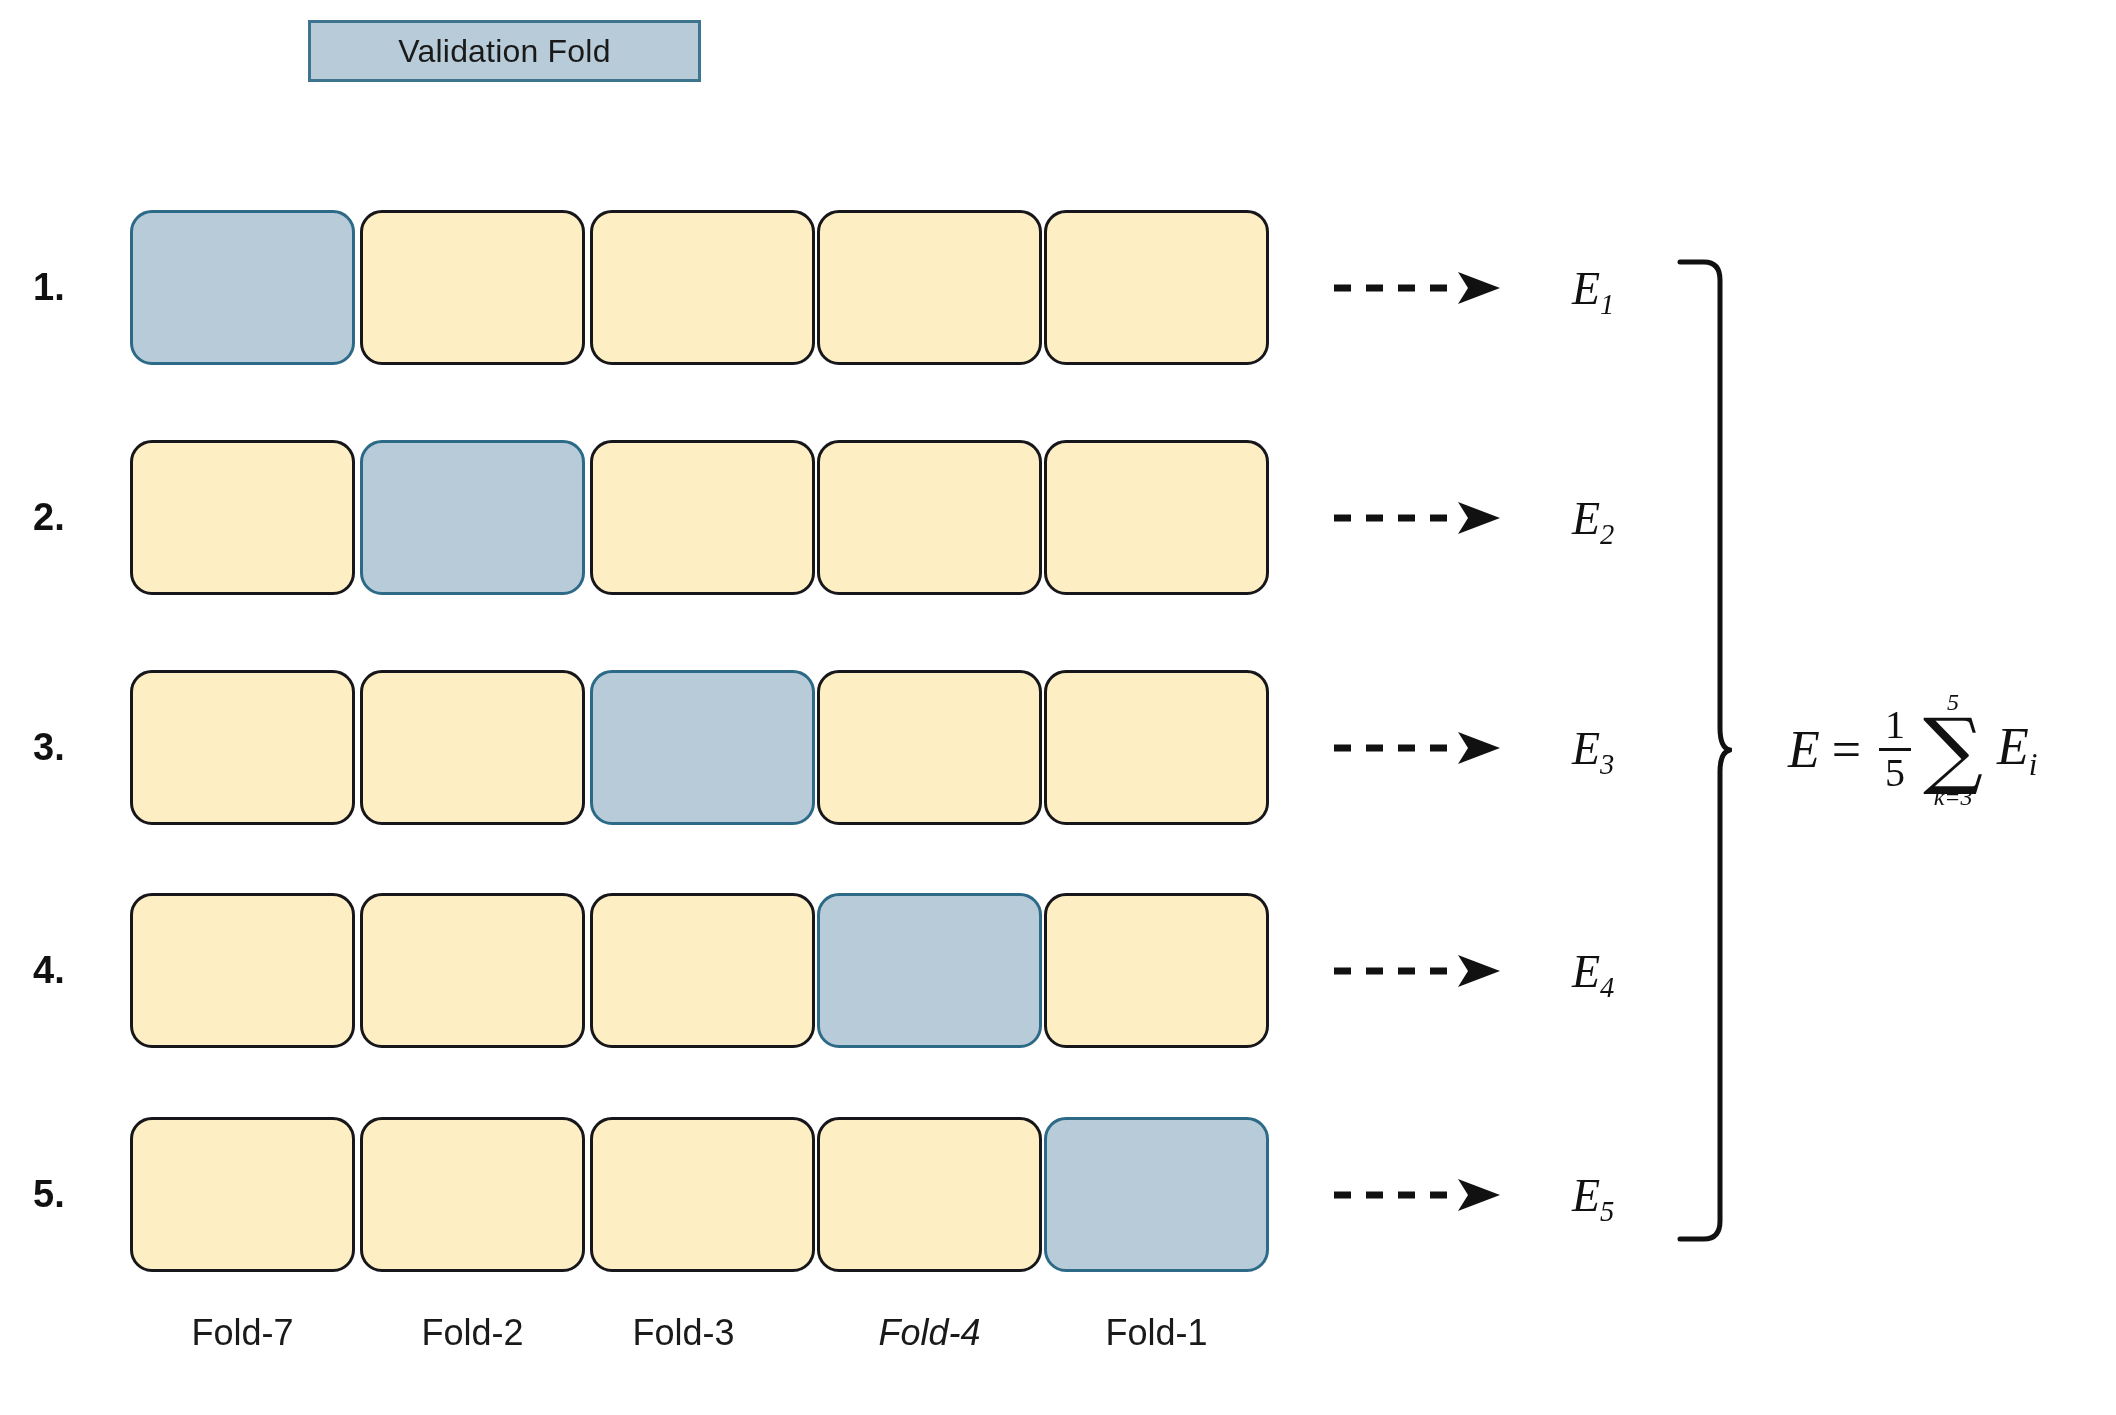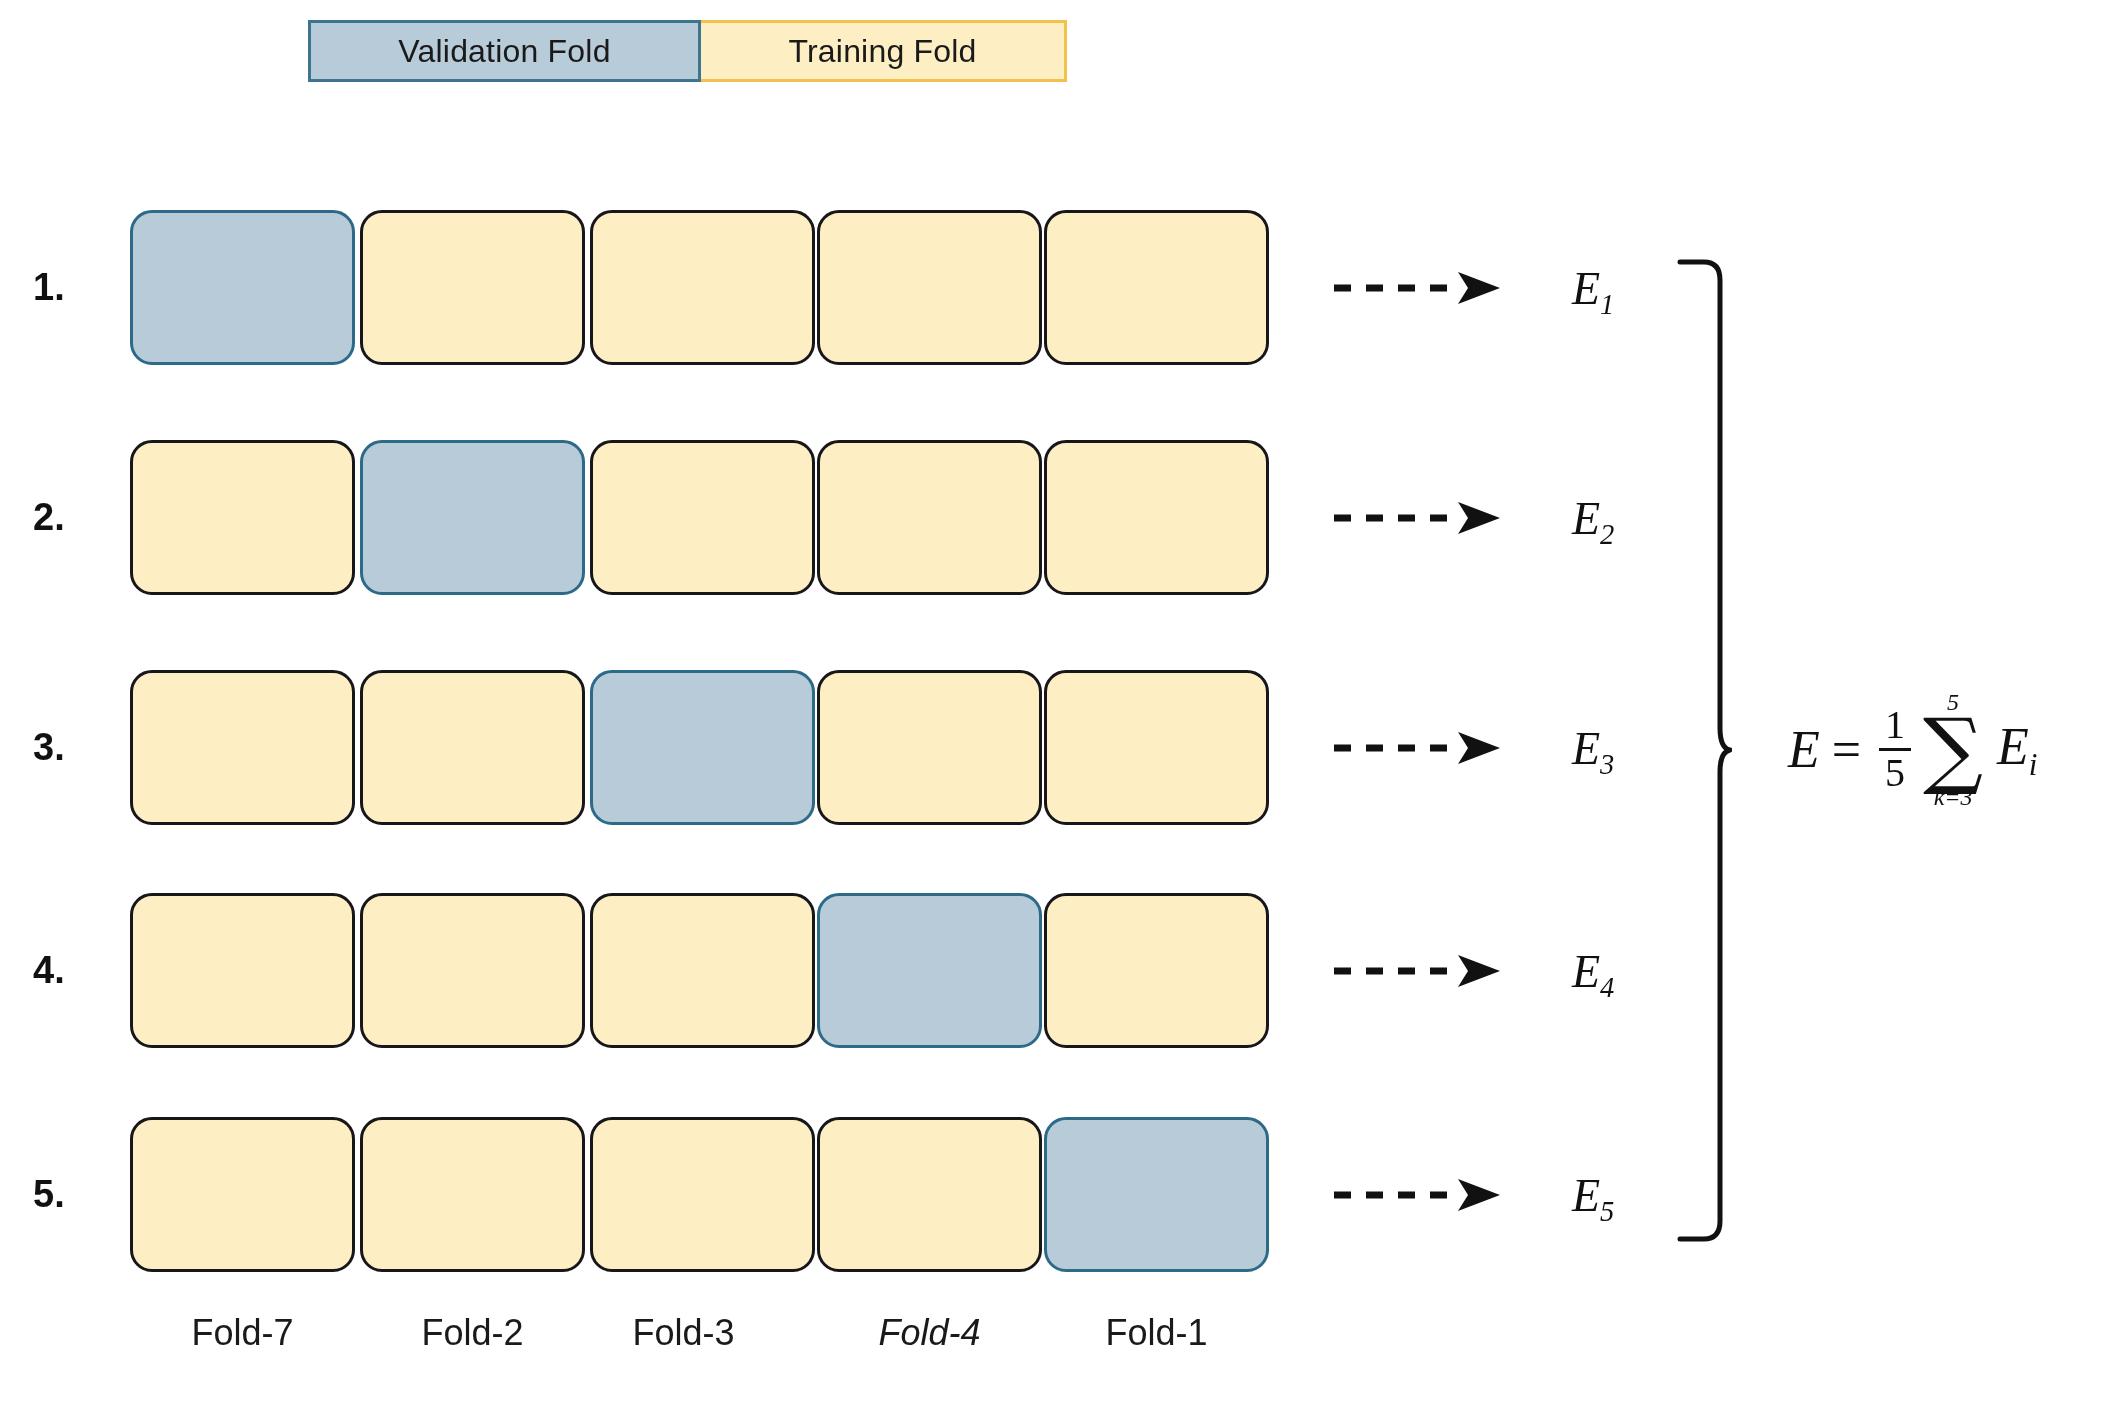--- a/index.html
+++ b/index.html
@@ -185,23 +185,20 @@
   }
 </style>
 </head>
 <body>
 
 <div id="canvas">
 
   <div class="legend">
     <div class="legend-chip validation">
       <span>Validation Fold</span>
-    </div>
-    <div class="legend-chip training">
-      <span>Training Fold</span>
     </div>
   </div>
 
   <div class="row" style="top:210px; left:0; width:1300px;">
     <div class="row-label">1.</div>
     <div class="cells">
       <div class="cell val" style="left:0px;"></div>
       <div class="cell train" style="left:230px;"></div>
       <div class="cell train" style="left:460px;"></div>
       <div class="cell train" style="left:687px;"></div>

